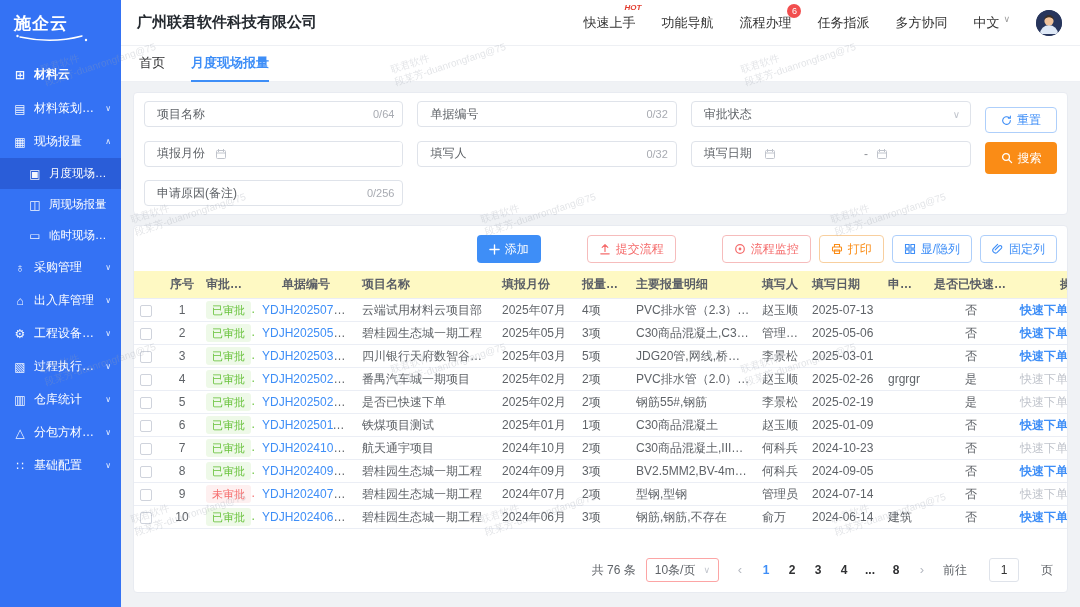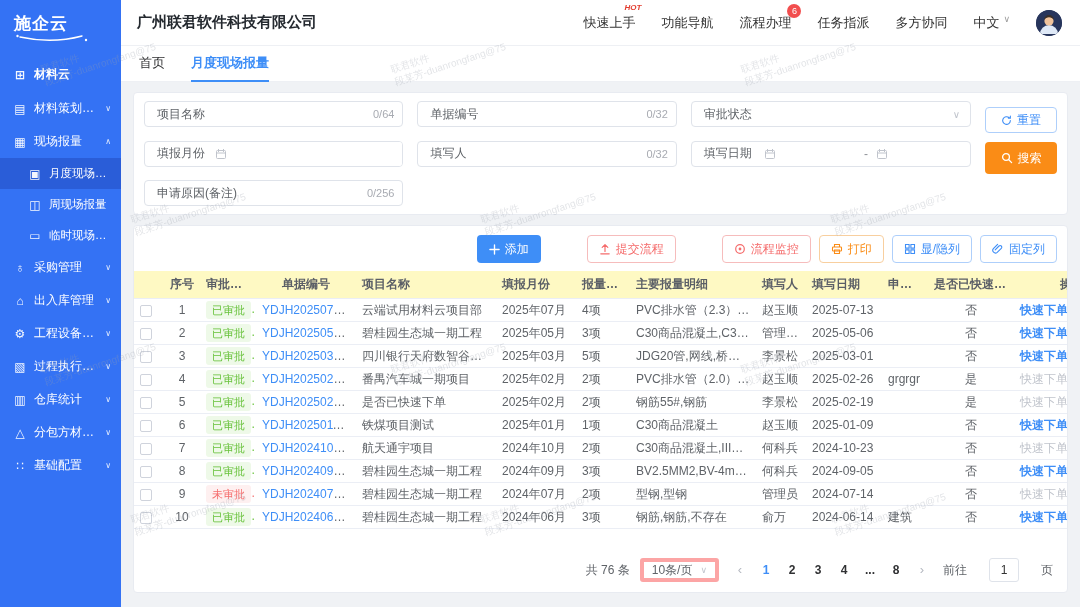--- a/index.html
+++ b/index.html
@@ -69,21 +69,21 @@
   .badge { display:inline-block; min-width:42px; padding:1.5px 6px; border-radius:3px; font-size:11px; background:var(--greenBg); color:var(--green); }
   .badge.pending { background:var(--redBg); color:var(--red); }
   .link { color:var(--accent); text-decoration:none; cursor:pointer; }
   .ops a { margin-right:7px; text-decoration:none; cursor:pointer; }
   .op.quick { color:var(--accent); font-weight:bold; }
   .op.quick.disabled { color:#c0c4cc; font-weight:normal; }
   .filler { flex:1; }
 
   
   .pagination { display:flex; align-items:center; justify-content:flex-end; gap:10px; padding:8px 14px 10px; font-size:12px; color:#5f6368; }
-  .psel { display:flex; align-items:center; gap:8px; border:4px solid #fca5a5; border-radius:3px; height:24px; padding:0 8px; color:#5f6368; cursor:pointer; }
+  .psel { display:flex; align-items:center; gap:8px; border:1px solid #fca5a5; border-radius:3px; height:24px; padding:0 8px; color:#5f6368; cursor:pointer; }
   .psel .chev { font-size:9px; color:#c0c4cc; }
   .pages { display:flex; align-items:center; gap:4px; }
   .pg { min-width:22px; height:22px; line-height:22px; text-align:center; cursor:pointer; color:#303133; font-weight:bold; border-radius:3px; }
   .pg.active { color:var(--accent); }
   .pg.arrow { color:#b4b8c0; font-weight:normal; font-size:13px; }
   .goto { display:flex; align-items:center; gap:22px; }
   .goto input { width:30px; height:24px; border:1px solid #dfe3ea; border-radius:3px; text-align:center; font-size:12px; color:#333; outline:none; font-family:inherit; }
 
   
   .wm-layer { position:absolute; inset:0; pointer-events:none; z-index:40; overflow:hidden; }

